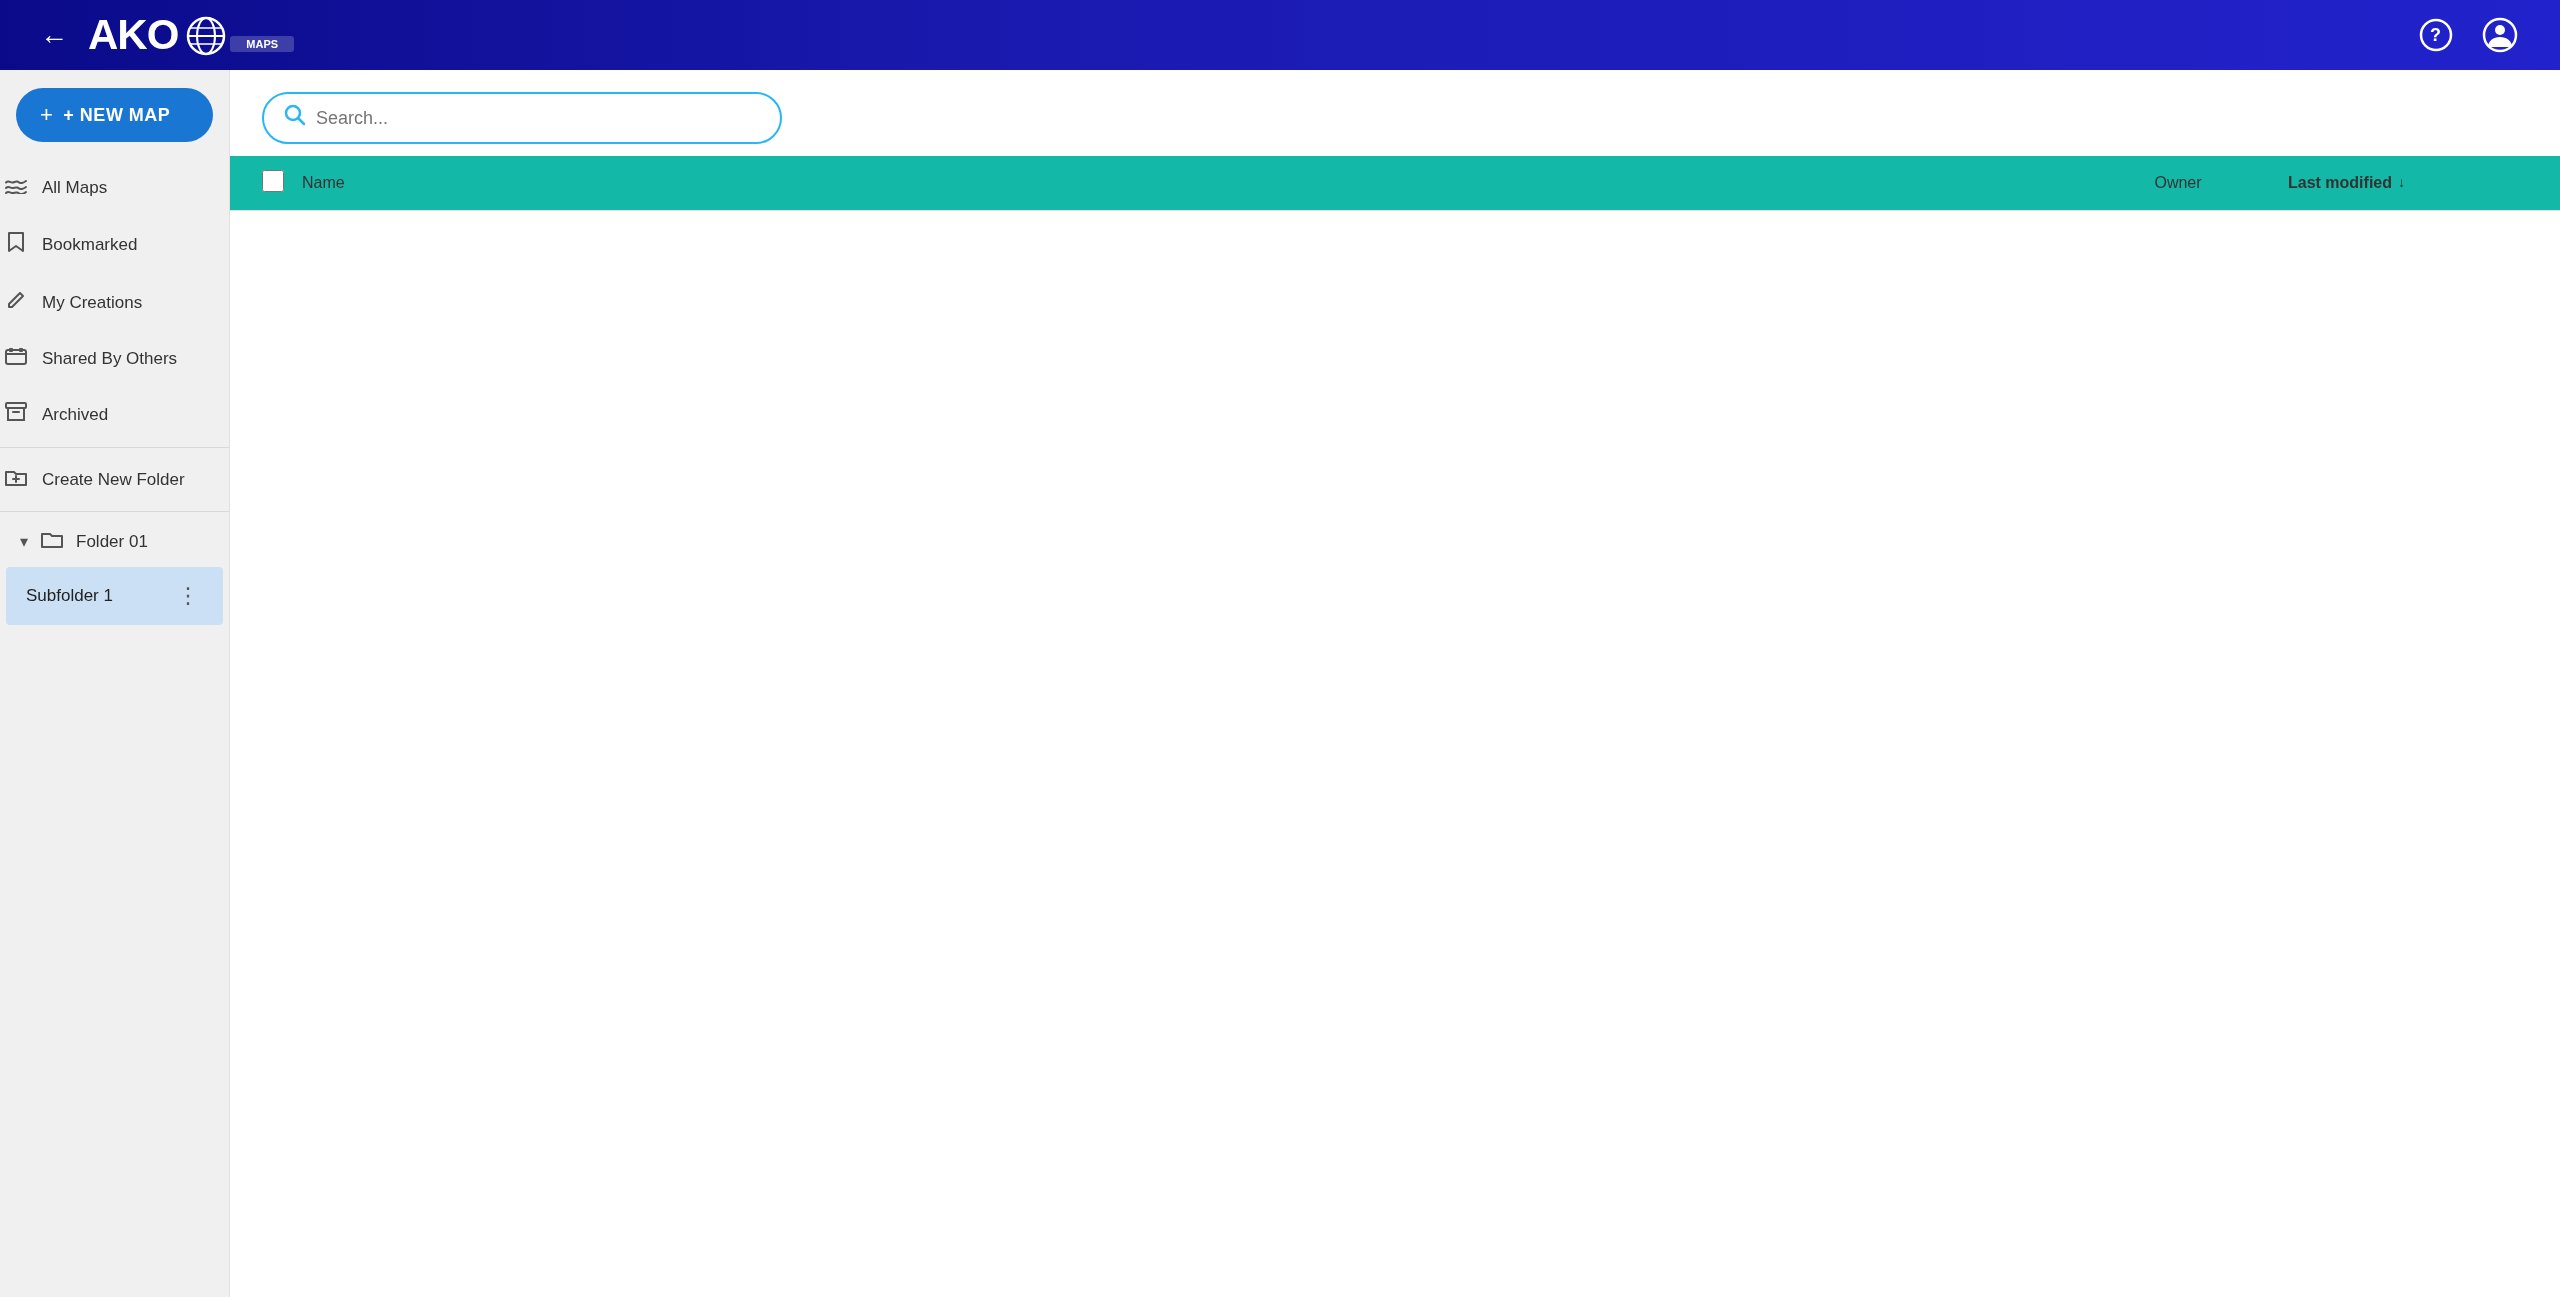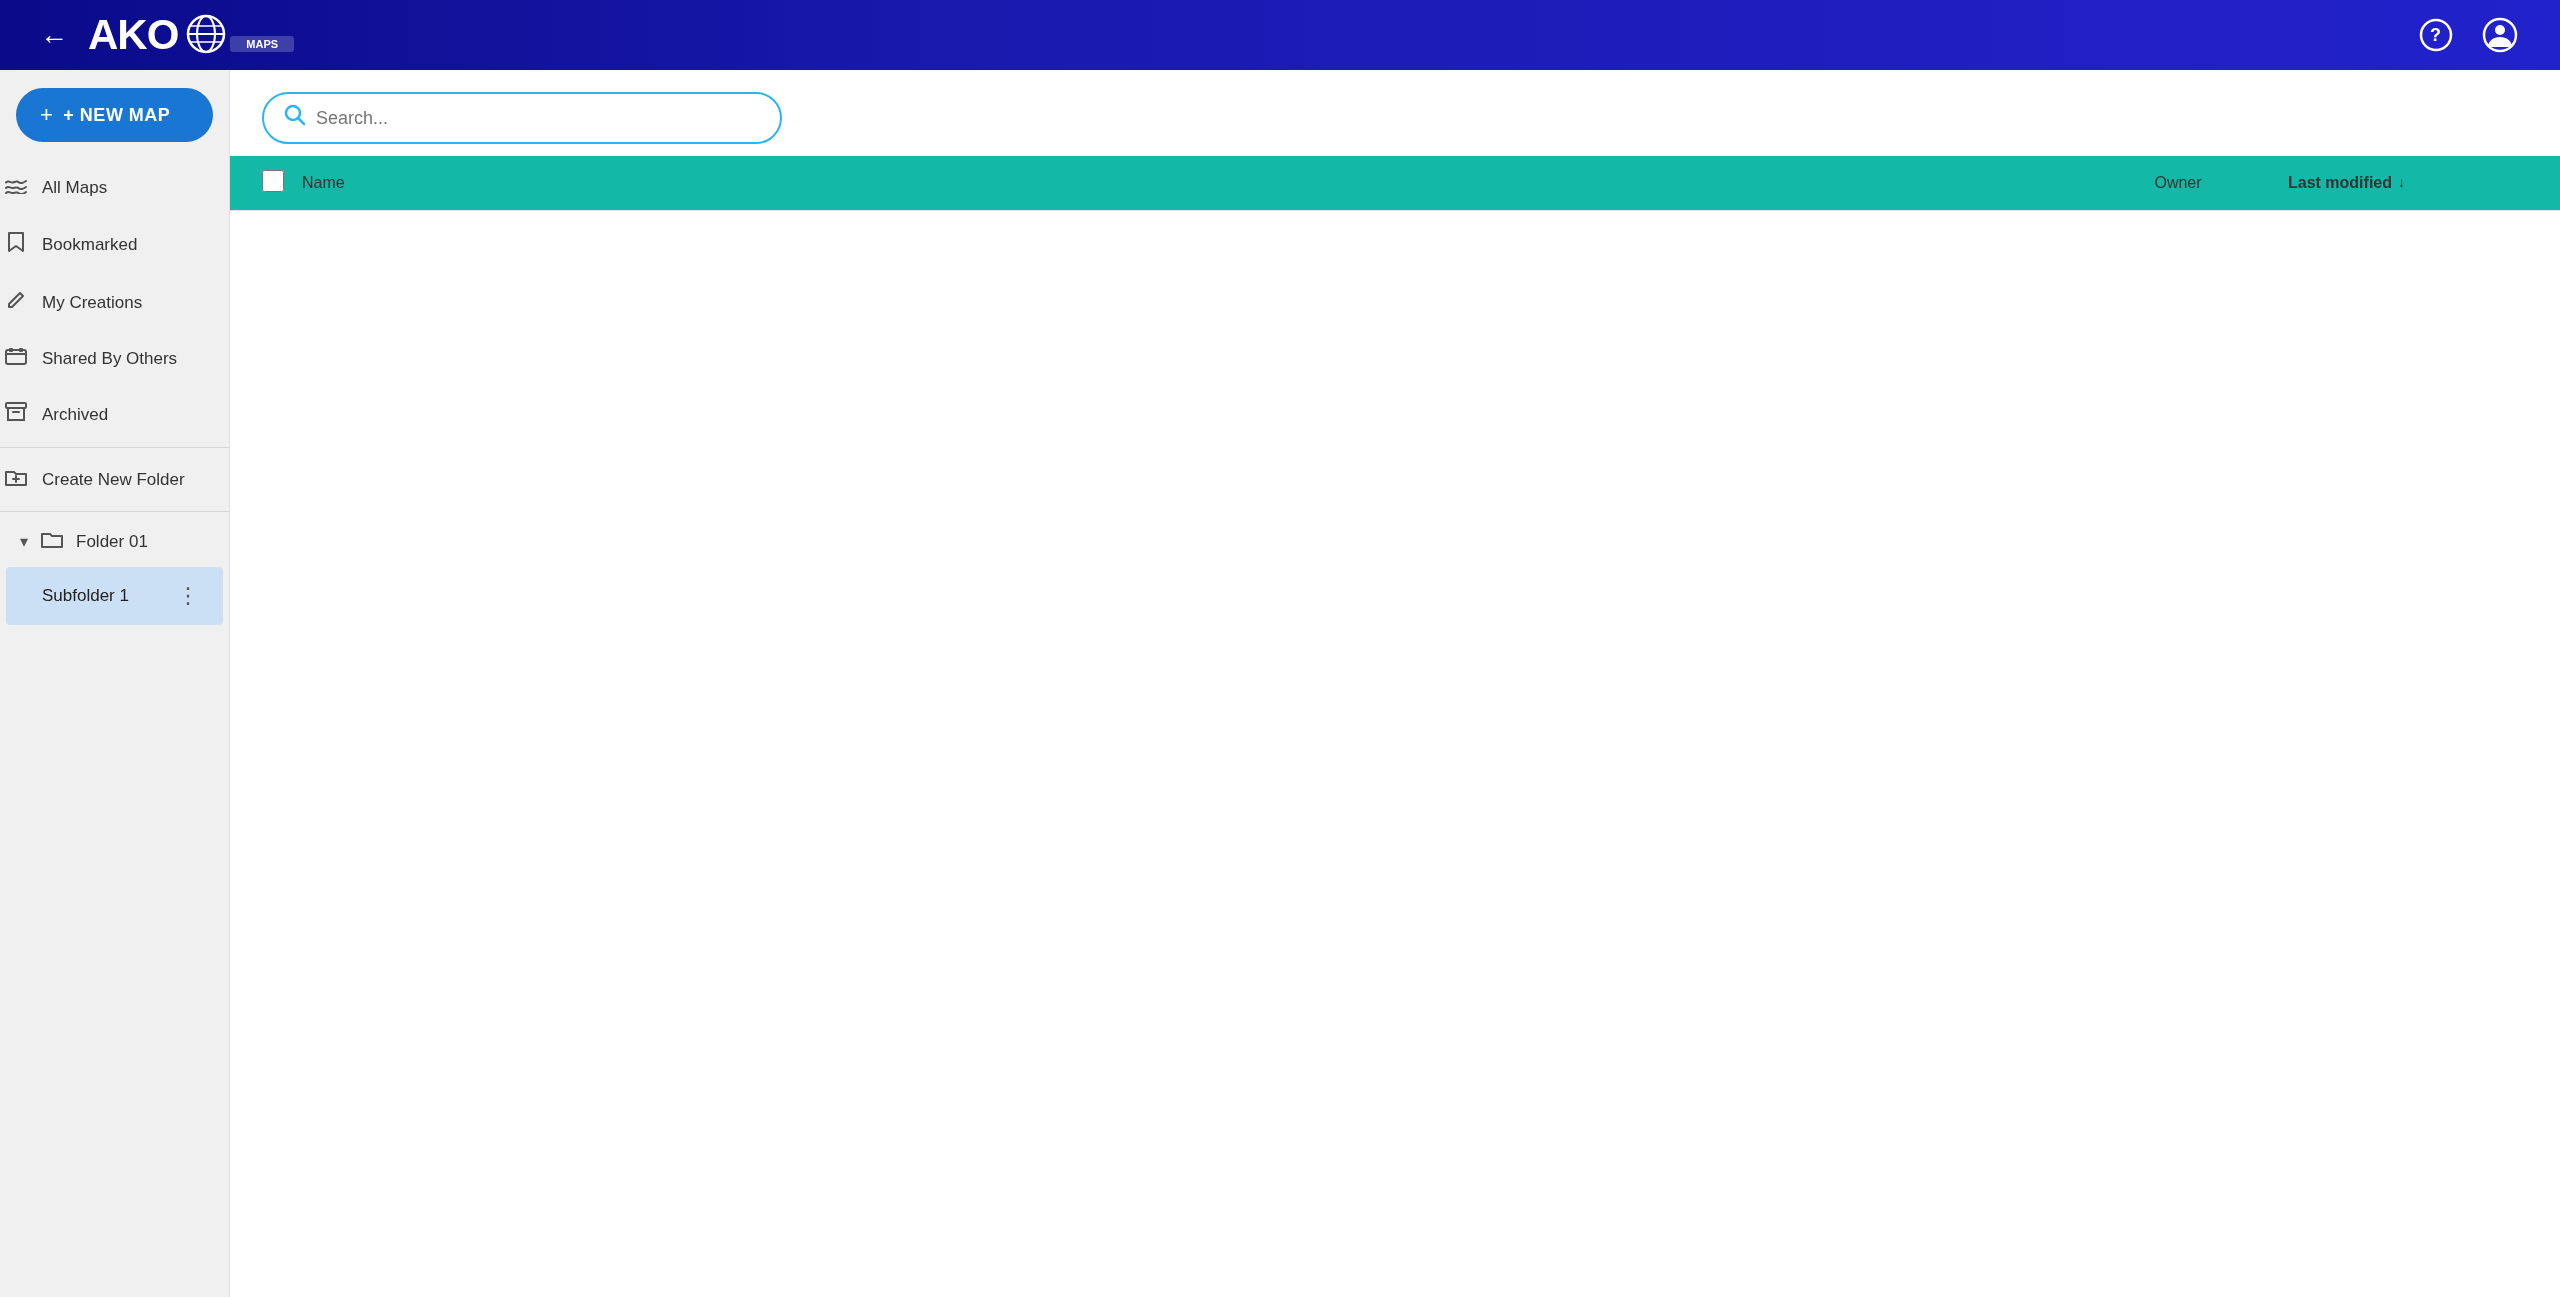--- a/index.html
+++ b/index.html
@@ -38,21 +38,21 @@
       color: white;
       background: none;
       border: none;
       cursor: pointer;
       font-size: 28px;
       display: flex;
       align-items: center;
     }
     .logo {
       display: flex;
-      align-items: flex-start;
+      align-items: flex-end;
       gap: 8px;
     }
     .logo-text {
       color: white;
       font-size: 42px;
       font-weight: 900;
       letter-spacing: -1px;
       line-height: 1;
     }
     .logo-globe {
@@ -166,21 +166,21 @@
       color: #333;
     }
     .folder-chevron {
       font-size: 16px;
       color: #555;
     }
     .subfolder-item {
       display: flex;
       align-items: center;
       justify-content: space-between;
-      padding: 14px 20px 14px 36px;
+      padding: 14px 20px 14px 20px;
       background: #cce0f5;
       cursor: pointer;
       font-size: 17px;
       color: #222;
       border-radius: 4px;
       margin: 0 6px;
     }
     .subfolder-more {
       background: none;
       border: none;

